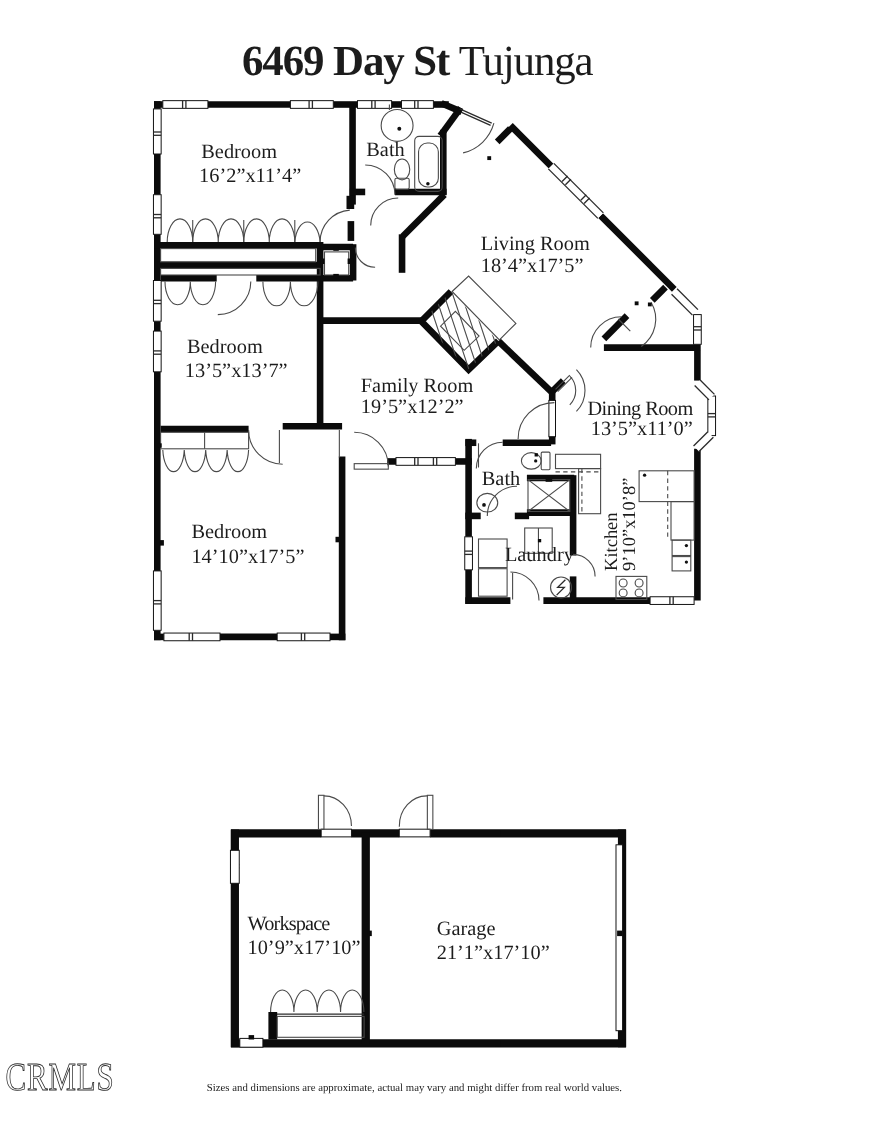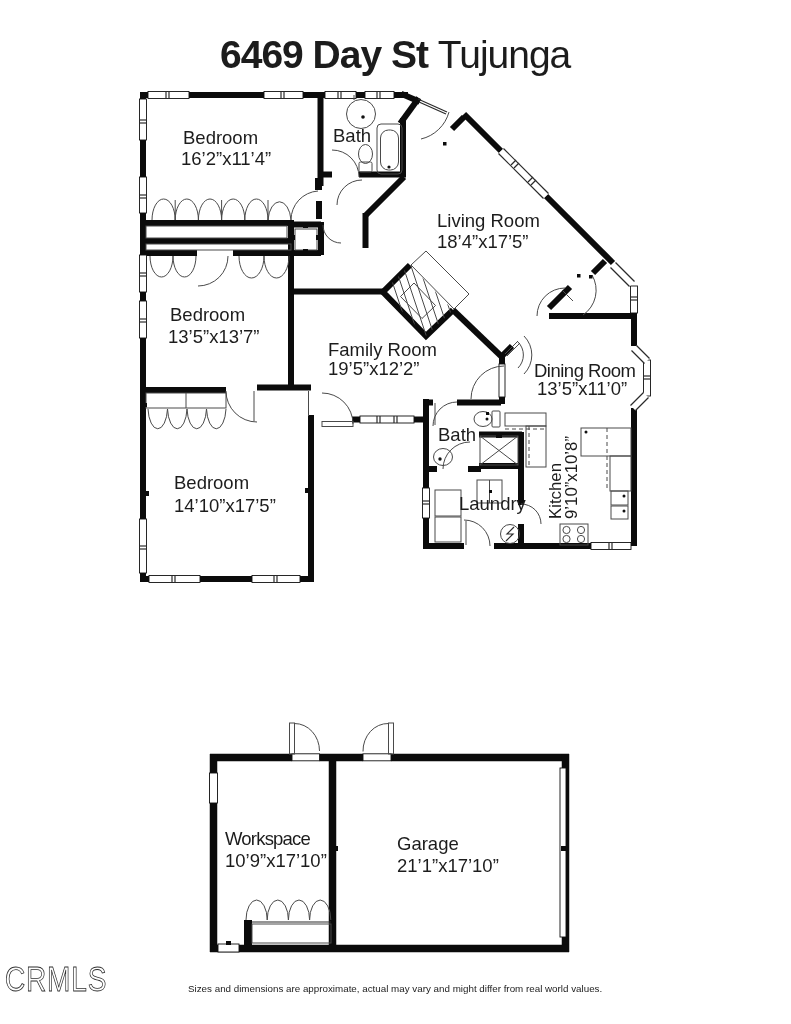--- a/index.html
+++ b/index.html
@@ -1,17 +1,17 @@
 <!DOCTYPE html>
 <html><head>
 <meta charset="utf-8">
 <style>
   html,body{margin:0;padding:0;background:#fff;}
   #page{position:relative;width:791px;height:1024px;background:#fff;overflow:hidden;
-        font-family:Liberation Sans, sans-serif;}
+        font-family:Liberation Serif, serif;}
   svg{position:absolute;left:0;top:0;}
   .w{stroke:#0b0b0b;stroke-width:6;fill:none;}
   .w7{stroke:#0b0b0b;stroke-width:7.5;fill:none;}
   .t{stroke:#4a4a4a;stroke-width:1;fill:none;}
   .t2{stroke:#2b2b2b;stroke-width:1.2;fill:none;}
   .wf{fill:#0b0b0b;stroke:none;}
   .win{fill:#ffffff;stroke:#111;stroke-width:0.9;}
   text{fill:#1c1c1c;}
   .lab{font-size:18.5px;}
 </style>

